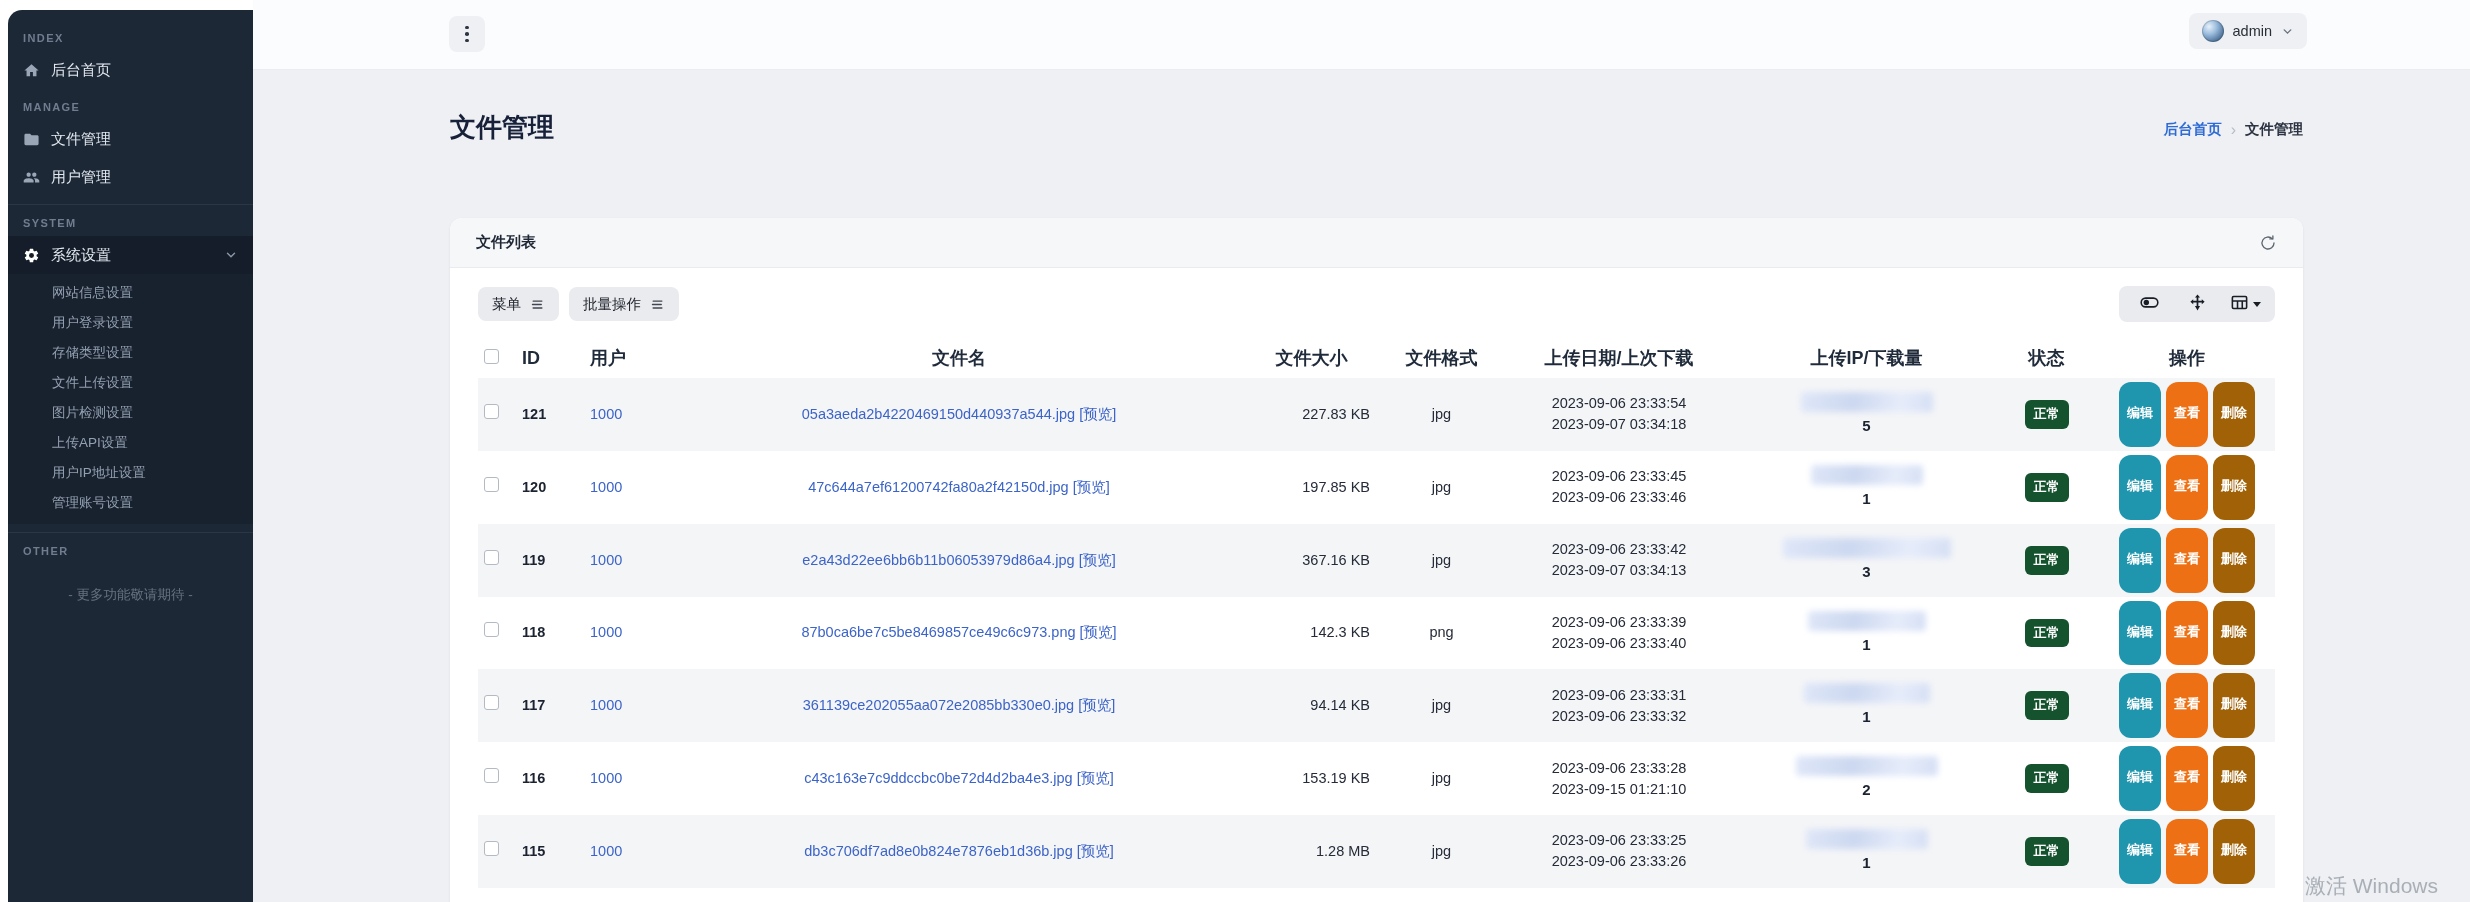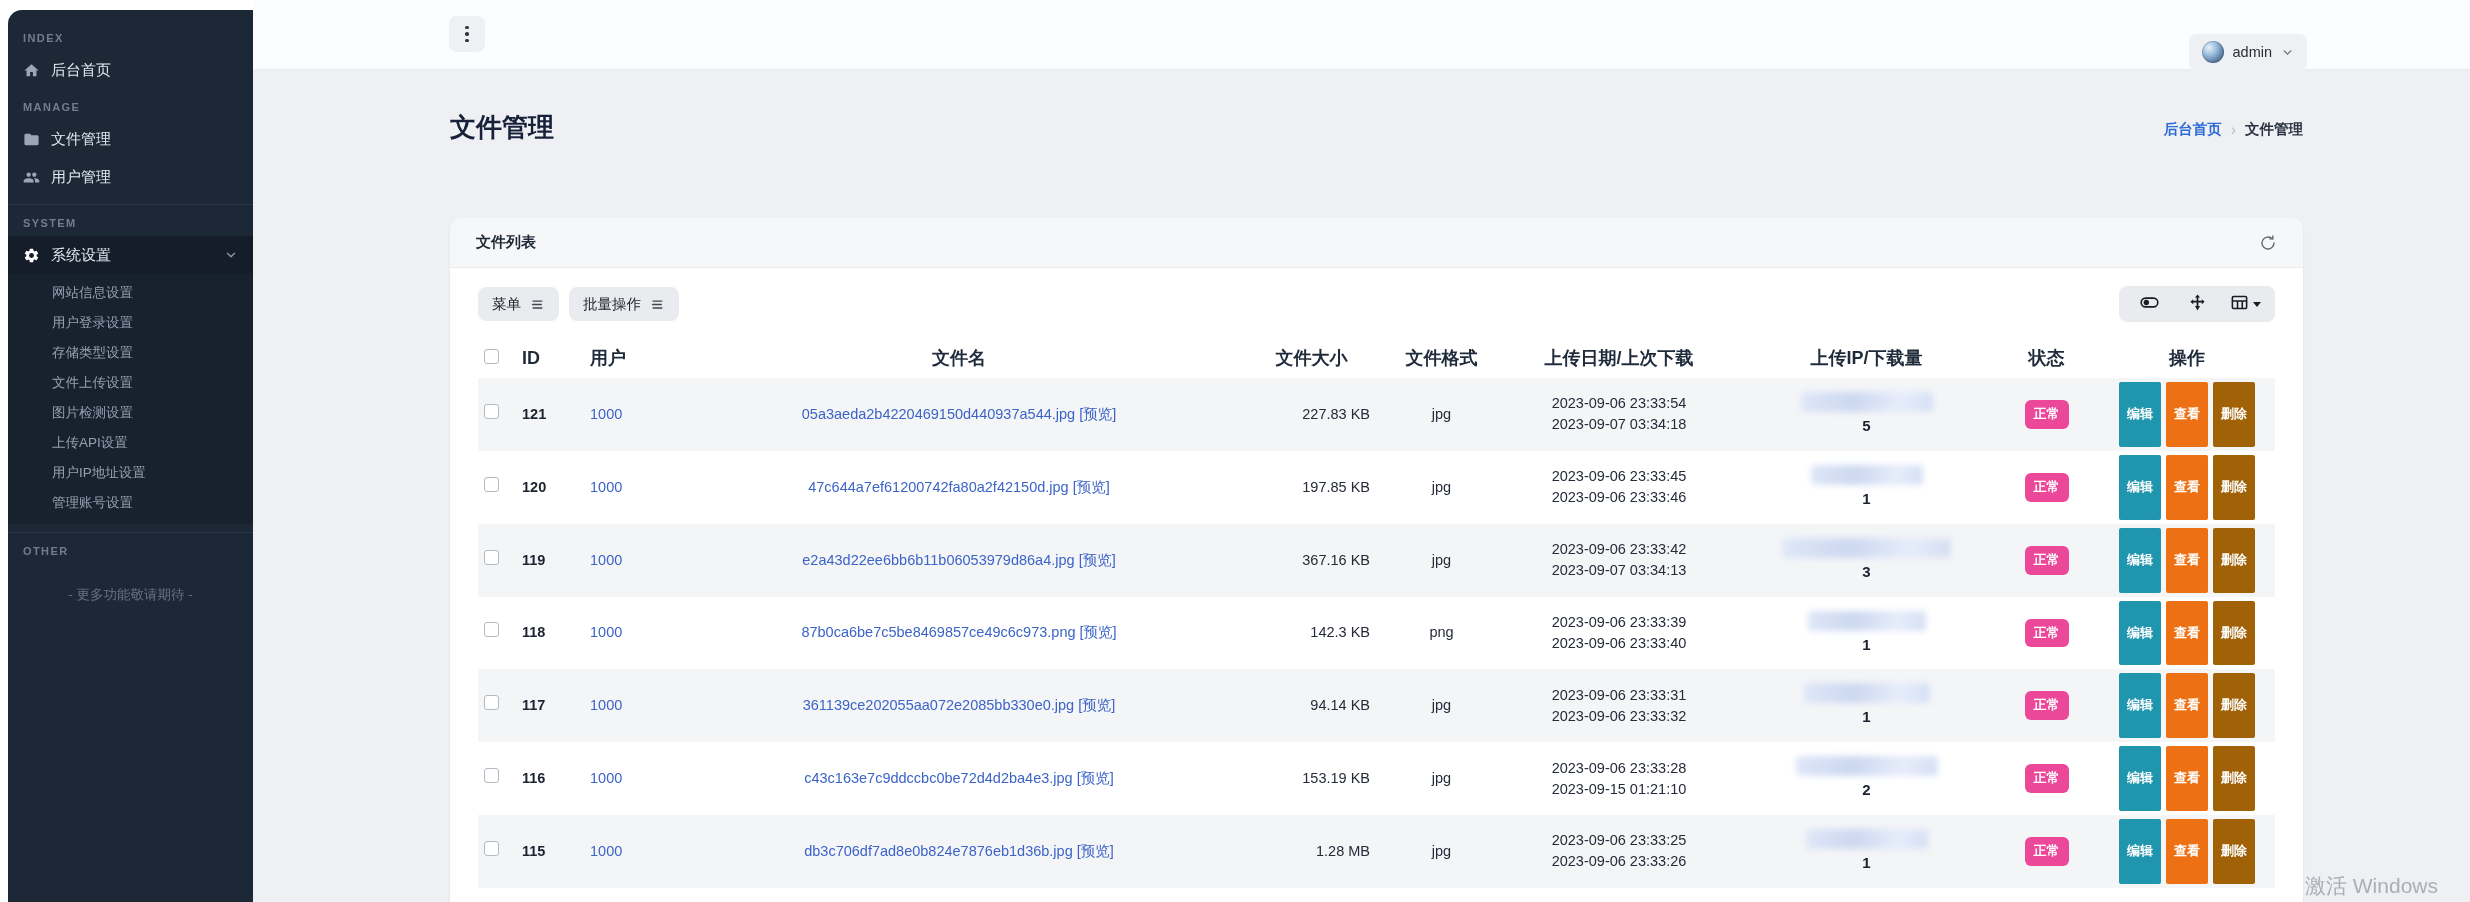--- a/index.html
+++ b/index.html
@@ -25,21 +25,21 @@
   .side-item.active-parent { background:#141d29; }
   .side-item .chev { margin-left:auto; color:#8b97a8; display:inline-flex; }
   .submenu { background:rgba(0,0,0,.16); padding:4px 0 6px; }
   .sub-item { height:30px; display:flex; align-items:center; padding-left:44px; color:#93a0b1; font-size:13.5px; cursor:pointer; }
   .divider { border-top:1px solid rgba(255,255,255,.07); margin:8px 0 0; }
   .side-note { text-align:center; color:#66707f; font-size:13.5px; margin-top:22px; }
   
   .topbar { position:absolute; left:253px; right:0; top:0; height:70px; background:#fbfcfd; border-bottom:1px solid #ececf0; }
   .kebab-btn { position:absolute; left:196px; top:16px; width:36px; height:36px; border-radius:8px; background:#eef0f4; display:flex; flex-direction:column; align-items:center; justify-content:center; gap:3px; cursor:pointer; }
   .kebab-btn i { width:3.5px; height:3.5px; border-radius:50%; background:#2e3542; }
-  .user-chip { position:absolute; right:163px; top:34px; height:36px; border-radius:8px; background:#eef0f4; display:flex; align-items:center; gap:9px; padding:0 13px; cursor:pointer; }
+  .user-chip { position:absolute; right:163px; top:13px; height:36px; border-radius:8px; background:#eef0f4; display:flex; align-items:center; gap:9px; padding:0 13px; cursor:pointer; }
   .avatar { width:22px; height:22px; border-radius:50%; background:radial-gradient(circle at 32% 30%, #e8f1fa 0%, #9dbede 35%, #55799f 70%, #31516f 100%); box-shadow:inset 0 0 0 1px rgba(0,0,0,.15); }
   .user-chip .uname { font-size:14.5px; color:#2a2f38; }
   .user-chip .caret { color:#6a7280; display:inline-flex; }
   
   .main { position:absolute; left:253px; top:70px; right:0; bottom:0; background:#eef0f3; overflow:hidden; }
   .page-title { position:absolute; left:197px; top:40px; font-size:26px; font-weight:700; color:#18213a; }
   .breadcrumb { position:absolute; right:167px; top:50px; font-size:14.5px; display:flex; align-items:center; gap:9px; }
   .breadcrumb .bc-home { color:#2e6bd6; font-weight:600; text-decoration:none; cursor:pointer; }
   .breadcrumb .bc-sep { color:#b7bdc7; font-size:16px; }
   .breadcrumb .bc-cur { color:#2c3342; font-weight:600; }
@@ -63,22 +63,22 @@
   thead th { font-size:18px; font-weight:700; color:#1f2a3a; height:40px; padding:4px 6px; text-align:center; }
   th.al, td.al { text-align:left; }
   tbody td { height:72.5px; font-size:14.5px; color:#252b38; padding:4px 6px; text-align:center; vertical-align:middle; line-height:1.45; }
   tbody tr:nth-child(odd) td { background:#f4f5f7; }
   td.col-size { text-align:right; padding-right:14px; }
   .cb { width:15px; height:15px; border:1.5px solid #b3bac4; border-radius:3px; background:#fff; display:inline-block; cursor:pointer; }
   .id-cell { font-weight:700; color:#1b2230; }
   a.lnk { color:#3c64c8; text-decoration:none; cursor:pointer; }
   .ip-blob { height:20px; border-radius:4px; margin:0 auto 3px; background:linear-gradient(100deg,#dfe7f8 0%,#ccd8f0 40%,#e6ecfa 75%,#d5dff4 100%); filter:blur(3px); }
   .dl-count { font-weight:700; font-size:15px; color:#1b2230; }
-  .badge-ok { display:inline-block; background:#ec4899; color:#fff; font-size:13px; font-weight:700; padding:5px 9px; border-radius:6px; }
-  .act { display:inline-block; color:#fff; font-size:13px; font-weight:700; padding:23px 8px; border-radius:2px; margin:0 2.5px; cursor:pointer; text-decoration:none; }
+  .badge-ok { display:inline-block; background:#14532d; color:#fff; font-size:13px; font-weight:700; padding:5px 9px; border-radius:6px; }
+  .act { display:inline-block; color:#fff; font-size:13px; font-weight:700; padding:23px 8px; border-radius:12px; margin:0 2.5px; cursor:pointer; text-decoration:none;font-family:Liberation Mono, monospace; }
   .act-edit { background:#1f95ae; }
   .act-view { background:#ee7014; }
   .act-del  { background:#a16207; }
   
   .watermark { position:absolute; right:32px; bottom:2px; font-size:21px; color:rgba(122,131,142,.6); z-index:9; }
 </style>
 </head>
 <body>
 
 <div class="sidebar">

